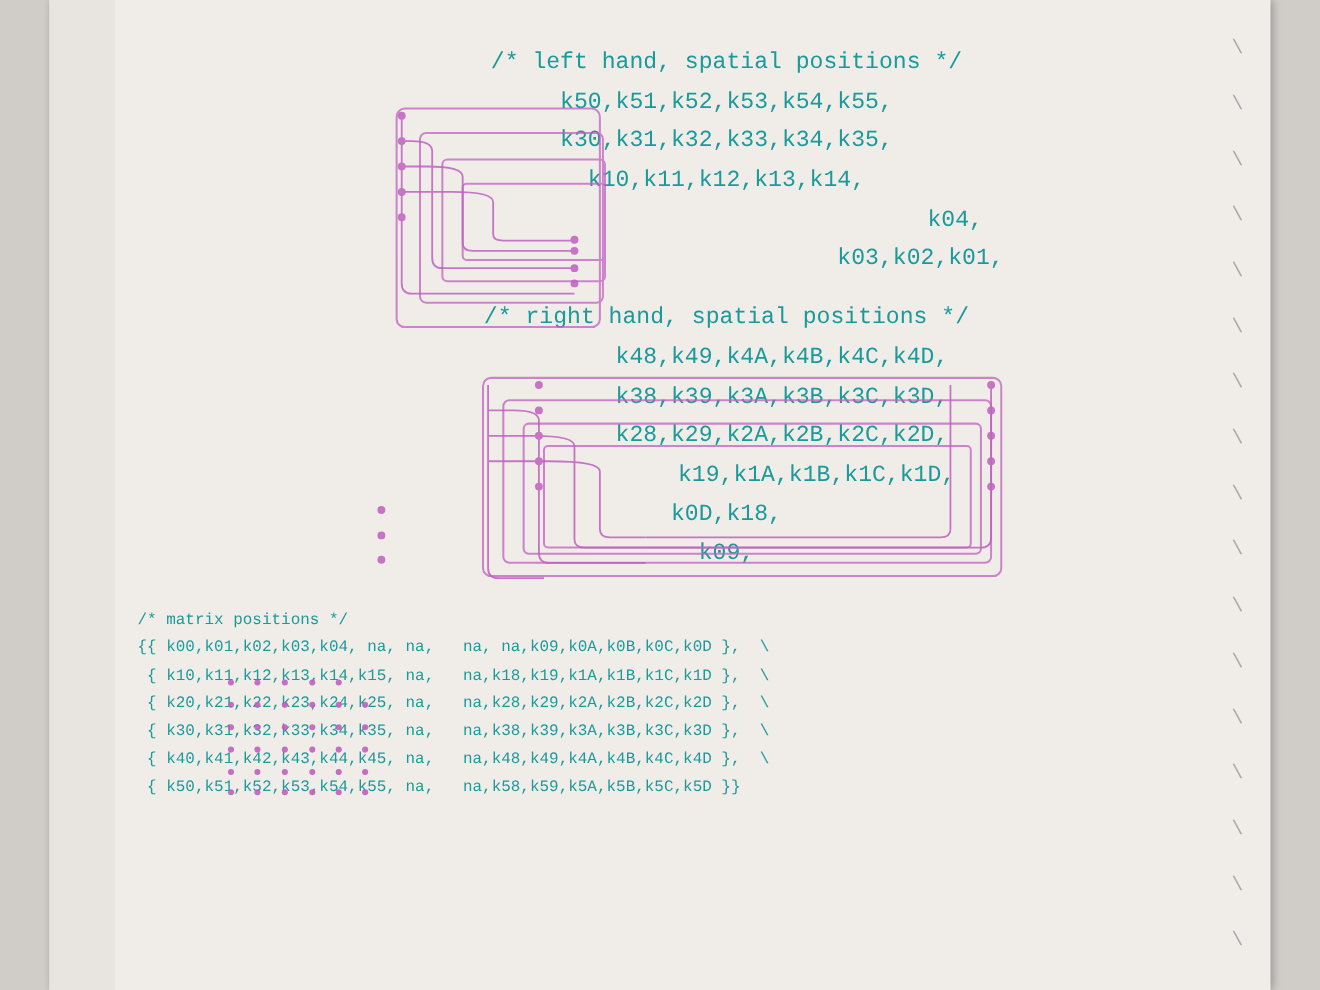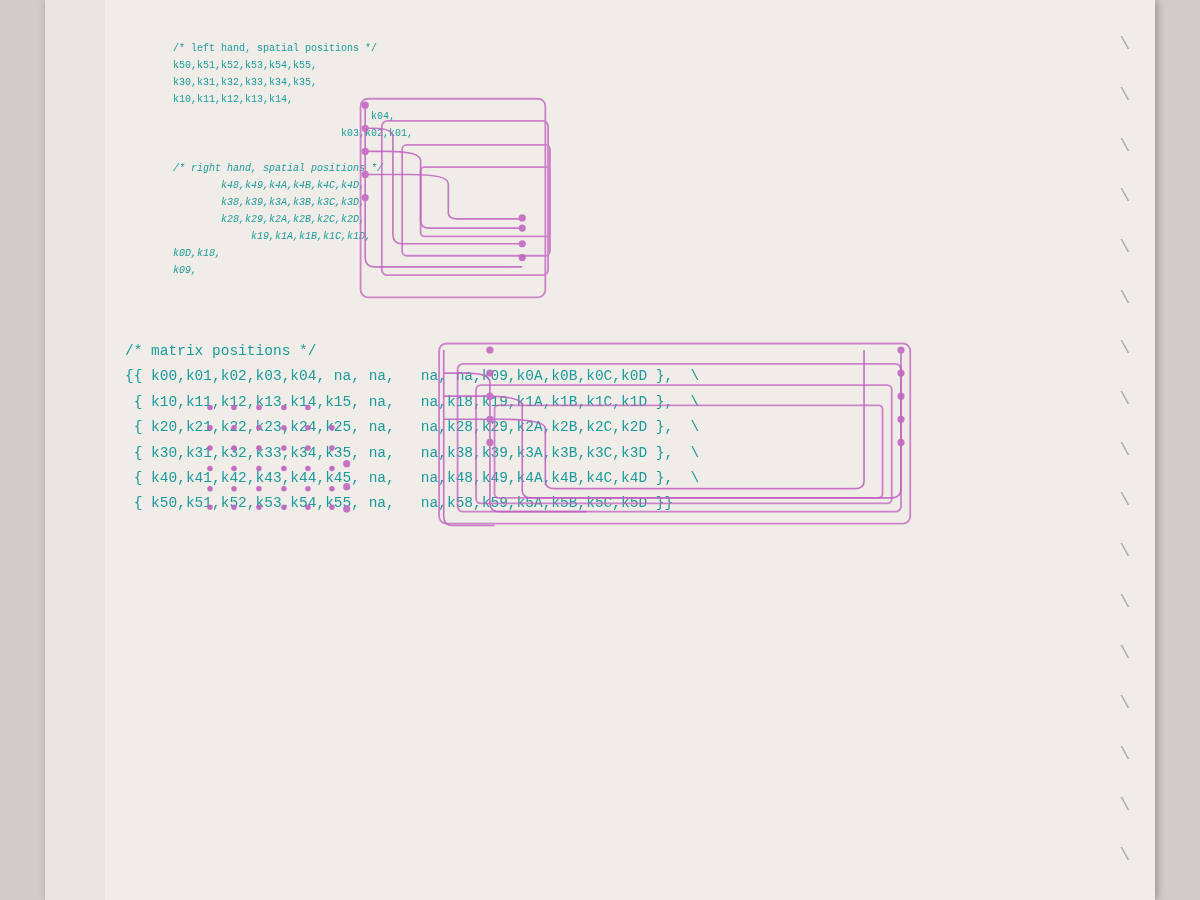--- a/index.html
+++ b/index.html
@@ -43,42 +43,42 @@
       text-align: center;
       line-height: 1.8;
     }
 
     .code-area {
       position: relative;
       margin-top: 10px;
     }
 
     .code-block {
-      font-size: 10px;
+      font-size: 21px;
       line-height: 1.7;
       color: #1a9a9a;
       white-space: pre;
+      text-align: center;
     }
 
     .comment {
       color: #1a9a9a;
     }
 
     
     .annotation-svg {
       position: absolute;
       top: 0;
       left: 0;
       width: 100%;
       height: 100%;
       pointer-events: none;
     }
 
     .matrix-section {
-      margin-top: 30px;
     }
 
     .matrix-line {
       font-size: 14.5px;
       line-height: 1.75;
       color: #1a9a9a;
       white-space: pre;
     }
 
     .left-margin {
@@ -122,21 +122,21 @@
       <div class="code-block">        <span class="comment">/* left hand, spatial positions */</span></div>
       <div class="code-block">        k50,k51,k52,k53,k54,k55,</div>
       <div class="code-block">        k30,k31,k32,k33,k34,k35,</div>
       <div class="code-block">        k10,k11,k12,k13,k14,</div>
       <div class="code-block">                                         k04,</div>
       <div class="code-block">                                    k03,k02,k01,</div>
     </div>
 
     <div style="height: 18px;"></div>
 
-    <div style="position:relative;font-style:italic;">
+    <div style="position:relative;">
       <div class="code-block">        <span class="comment">/* right hand, spatial positions */</span></div>
       <div class="code-block">                k48,k49,k4A,k4B,k4C,k4D,</div>
       <div class="code-block">                k38,k39,k3A,k3B,k3C,k3D,</div>
       <div class="code-block">                k28,k29,k2A,k2B,k2C,k2D,</div>
       <div class="code-block">                     k19,k1A,k1B,k1C,k1D,</div>
       <div class="code-block">        k0D,k18,</div>
       <div class="code-block">        k09,</div>
     </div>
 
     <svg class="annotation-svg" viewBox="0 0 1050 620" xmlns="http://www.w3.org/2000/svg" style="position:absolute;top:0;left:0;width:100%;height:620px;pointer-events:none;">

